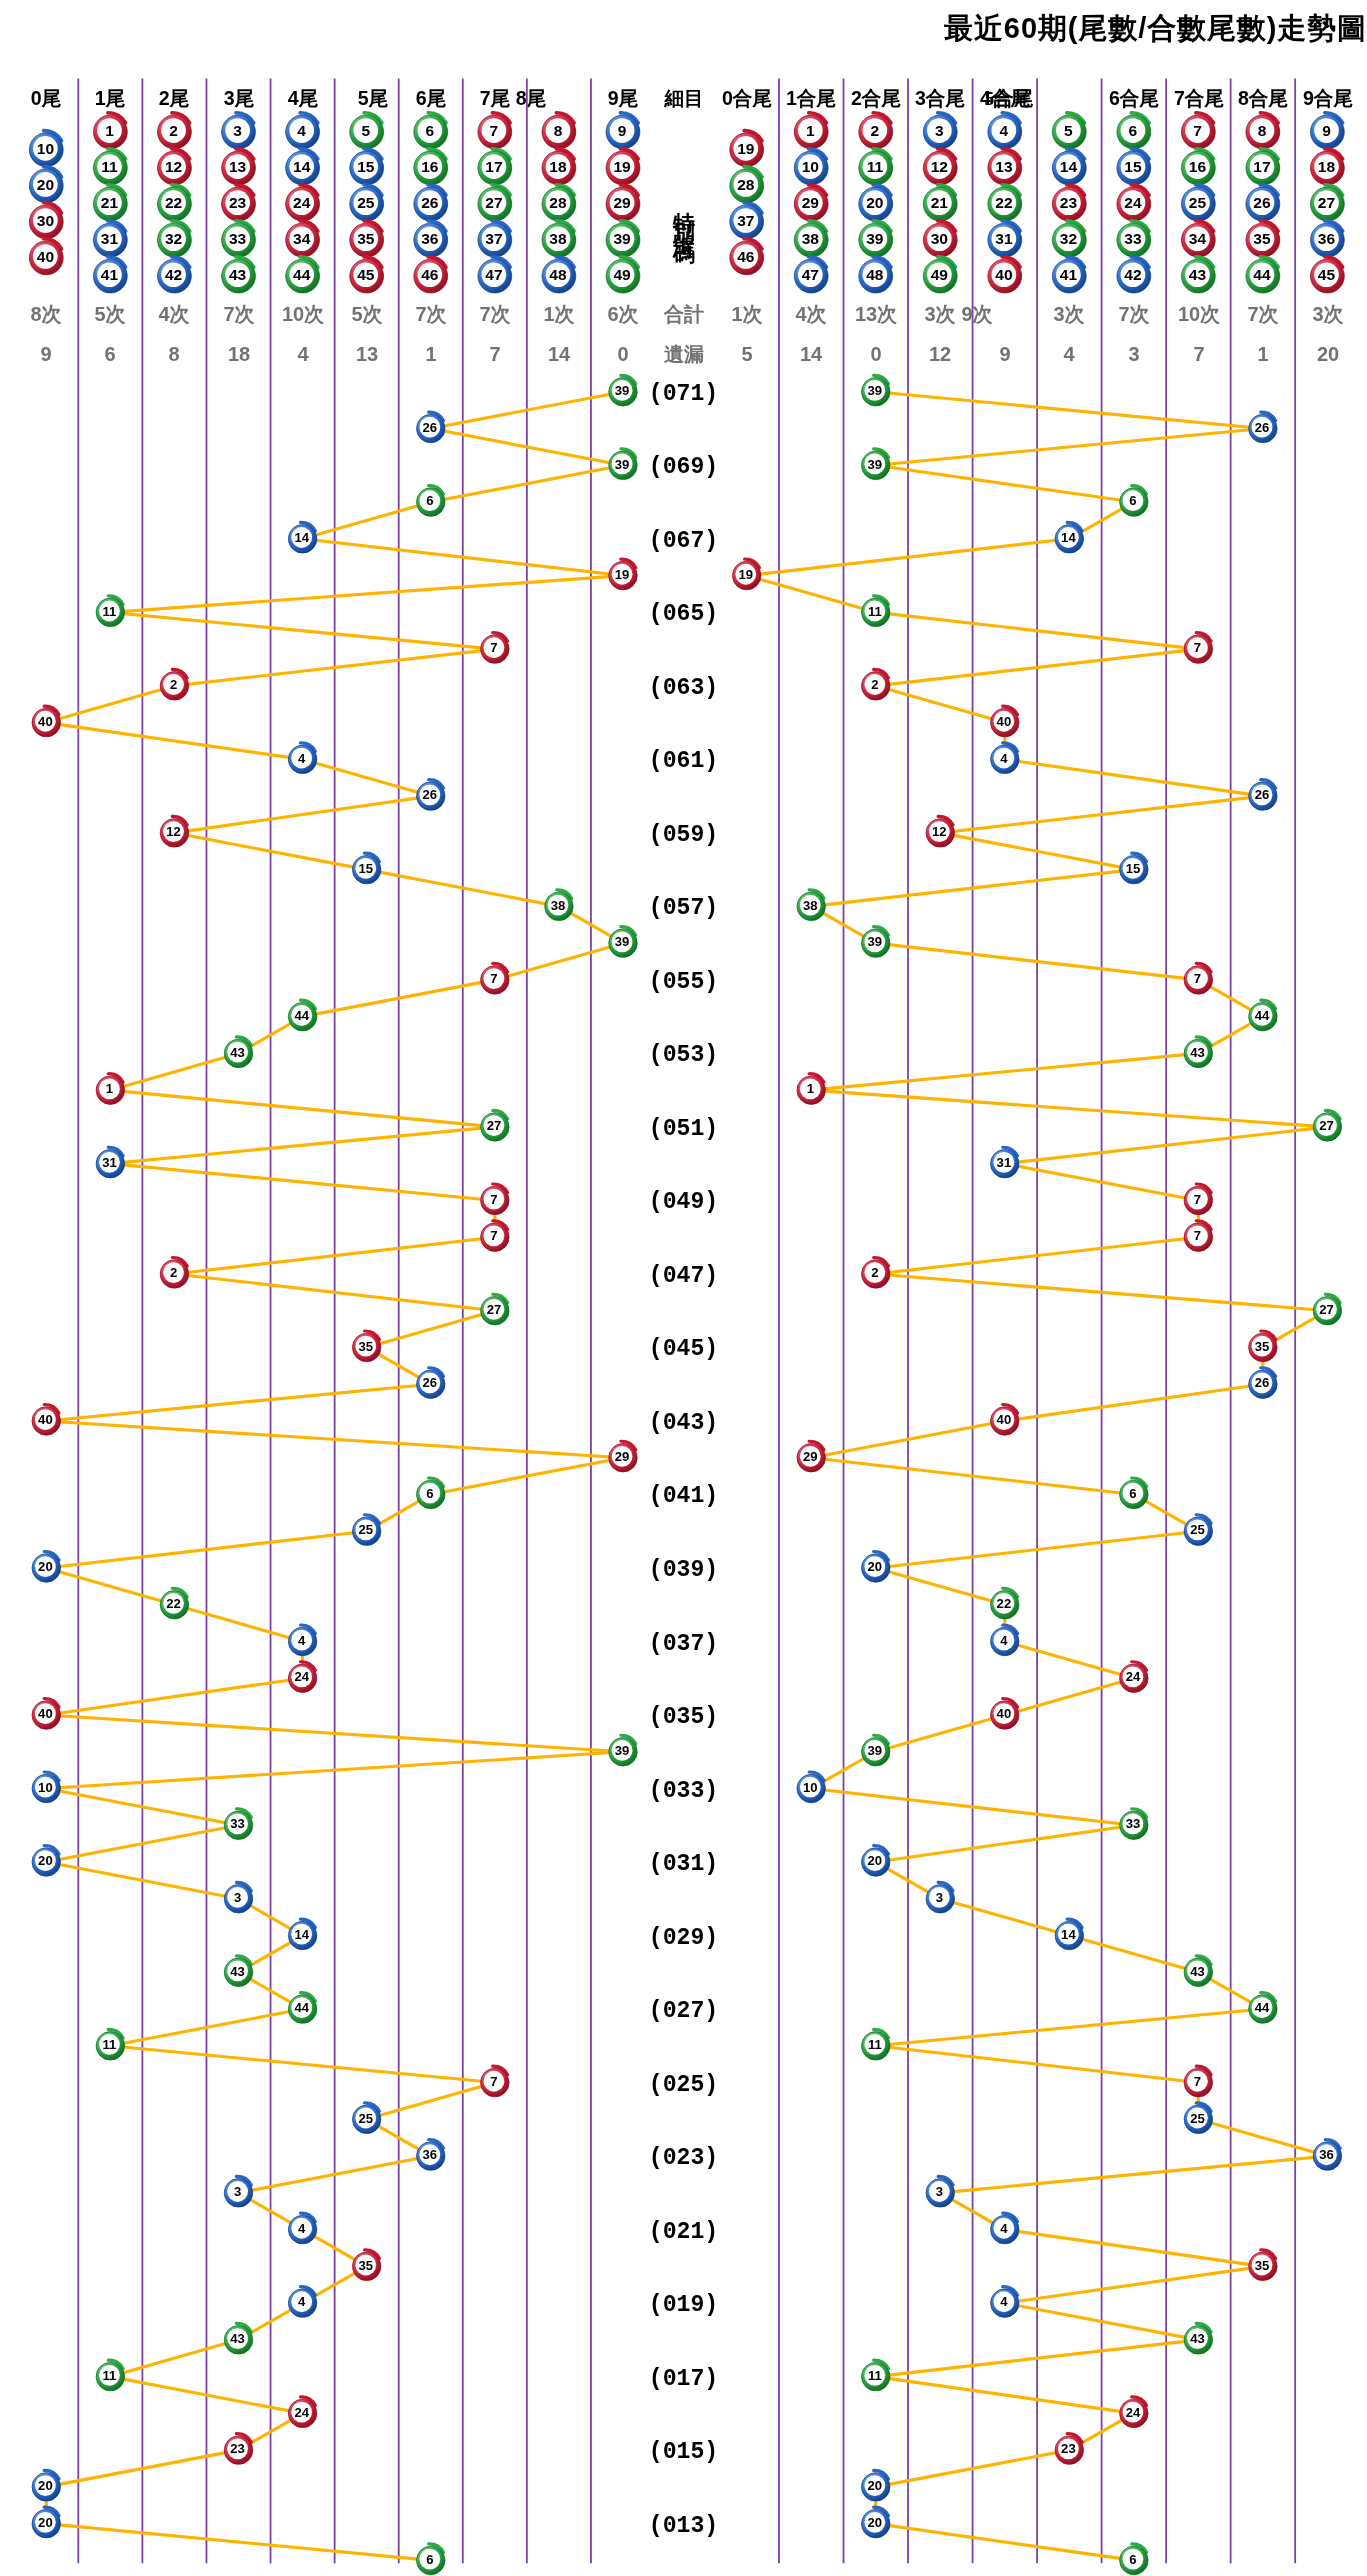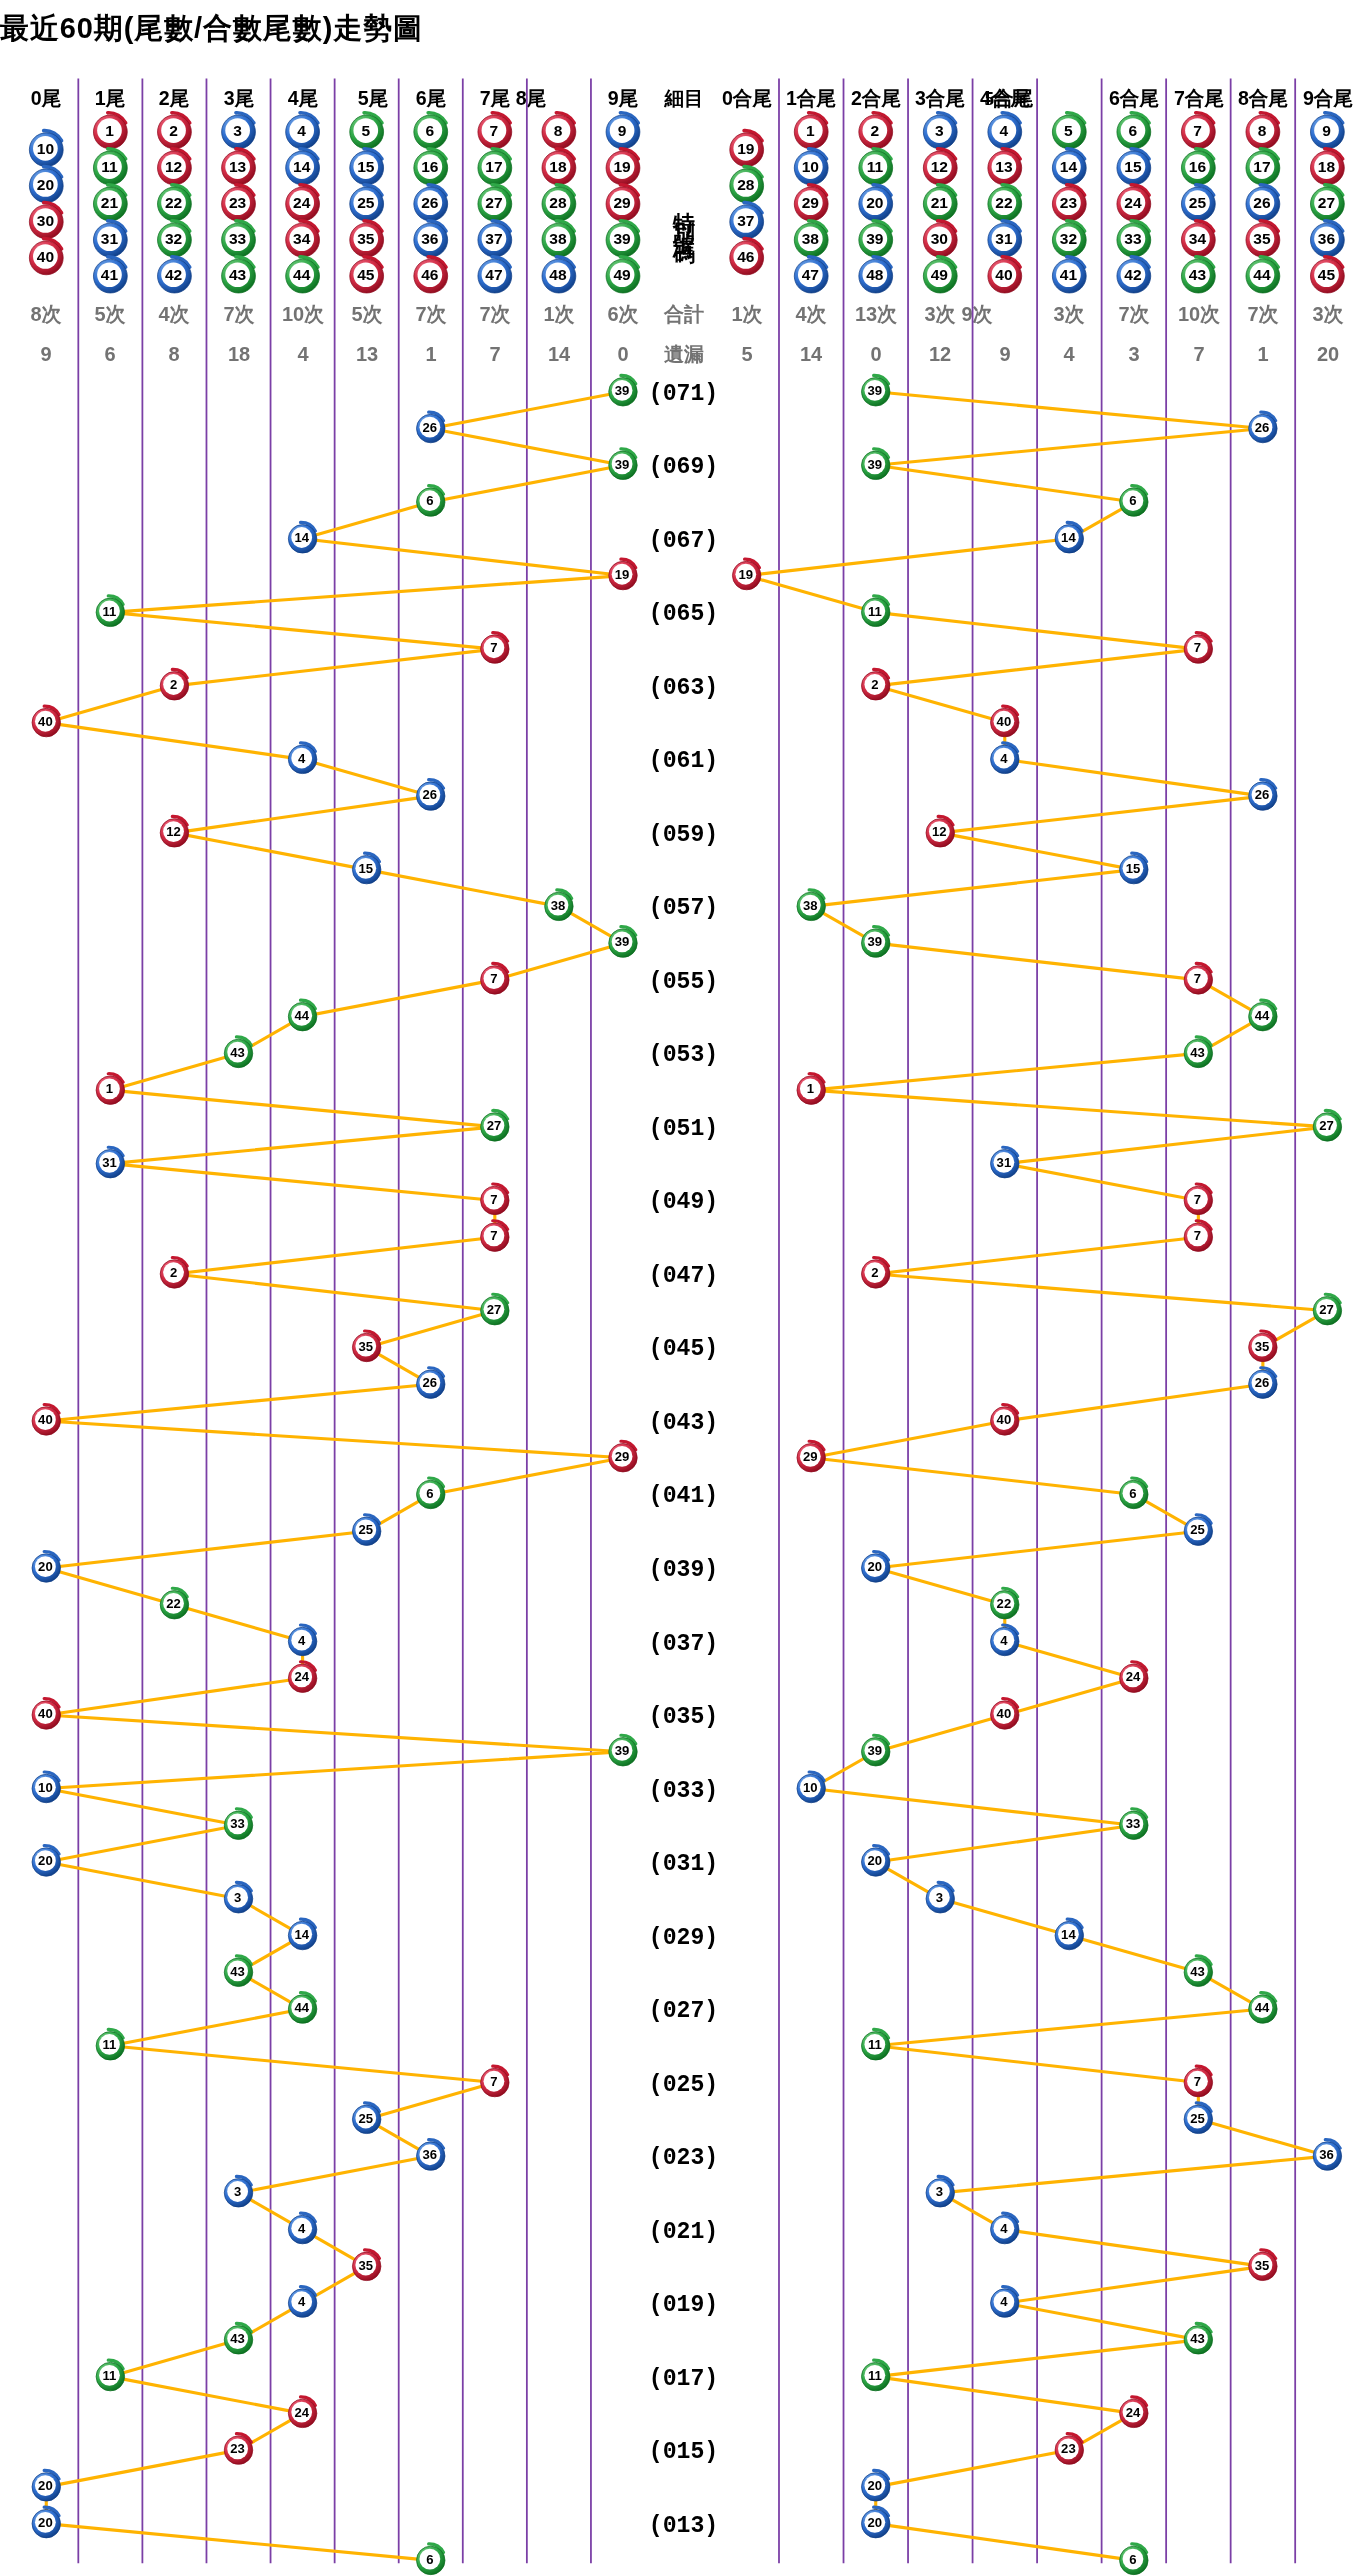--- a/index.html
+++ b/index.html
@@ -1,18 +1,18 @@
 <!DOCTYPE html>
 <html style="font-size:14.2px"><head>
 <meta charset="utf-8">
 <style>
   html,body{margin:0;padding:0;background:#fff;}
   .stage{position:relative;width:1367px;height:2576px;background:#fff;overflow:hidden;
          font-family:"Liberation Sans",sans-serif;}
-  .page-title{position:absolute;left:0;right:0;top:9px;text-align:left;
+  .page-title{position:absolute;left:0;right:0;top:9px;text-align:right;
               font-size:29px;font-weight:bold;color:#000;letter-spacing:0.9px;}
   .abs{position:absolute;transform:translate(-50%,-50%);white-space:nowrap;}
   .col-label{font-size:19.6px;font-weight:bold;color:#000;}
   .count-label,.miss-label{font-size:20px;font-weight:bold;color:#737373;}
   .special-vert{position:absolute;transform:translate(-50%,-50%);
                 writing-mode:vertical-rl;text-orientation:upright;
                 font-size:22px;font-weight:bold;color:#000;letter-spacing:10.7px;}
   svg text{font-family:"Liberation Sans",sans-serif;}
   svg .period-text{font-family:"Liberation Mono","DejaVu Sans Mono",monospace;}
 </style>

